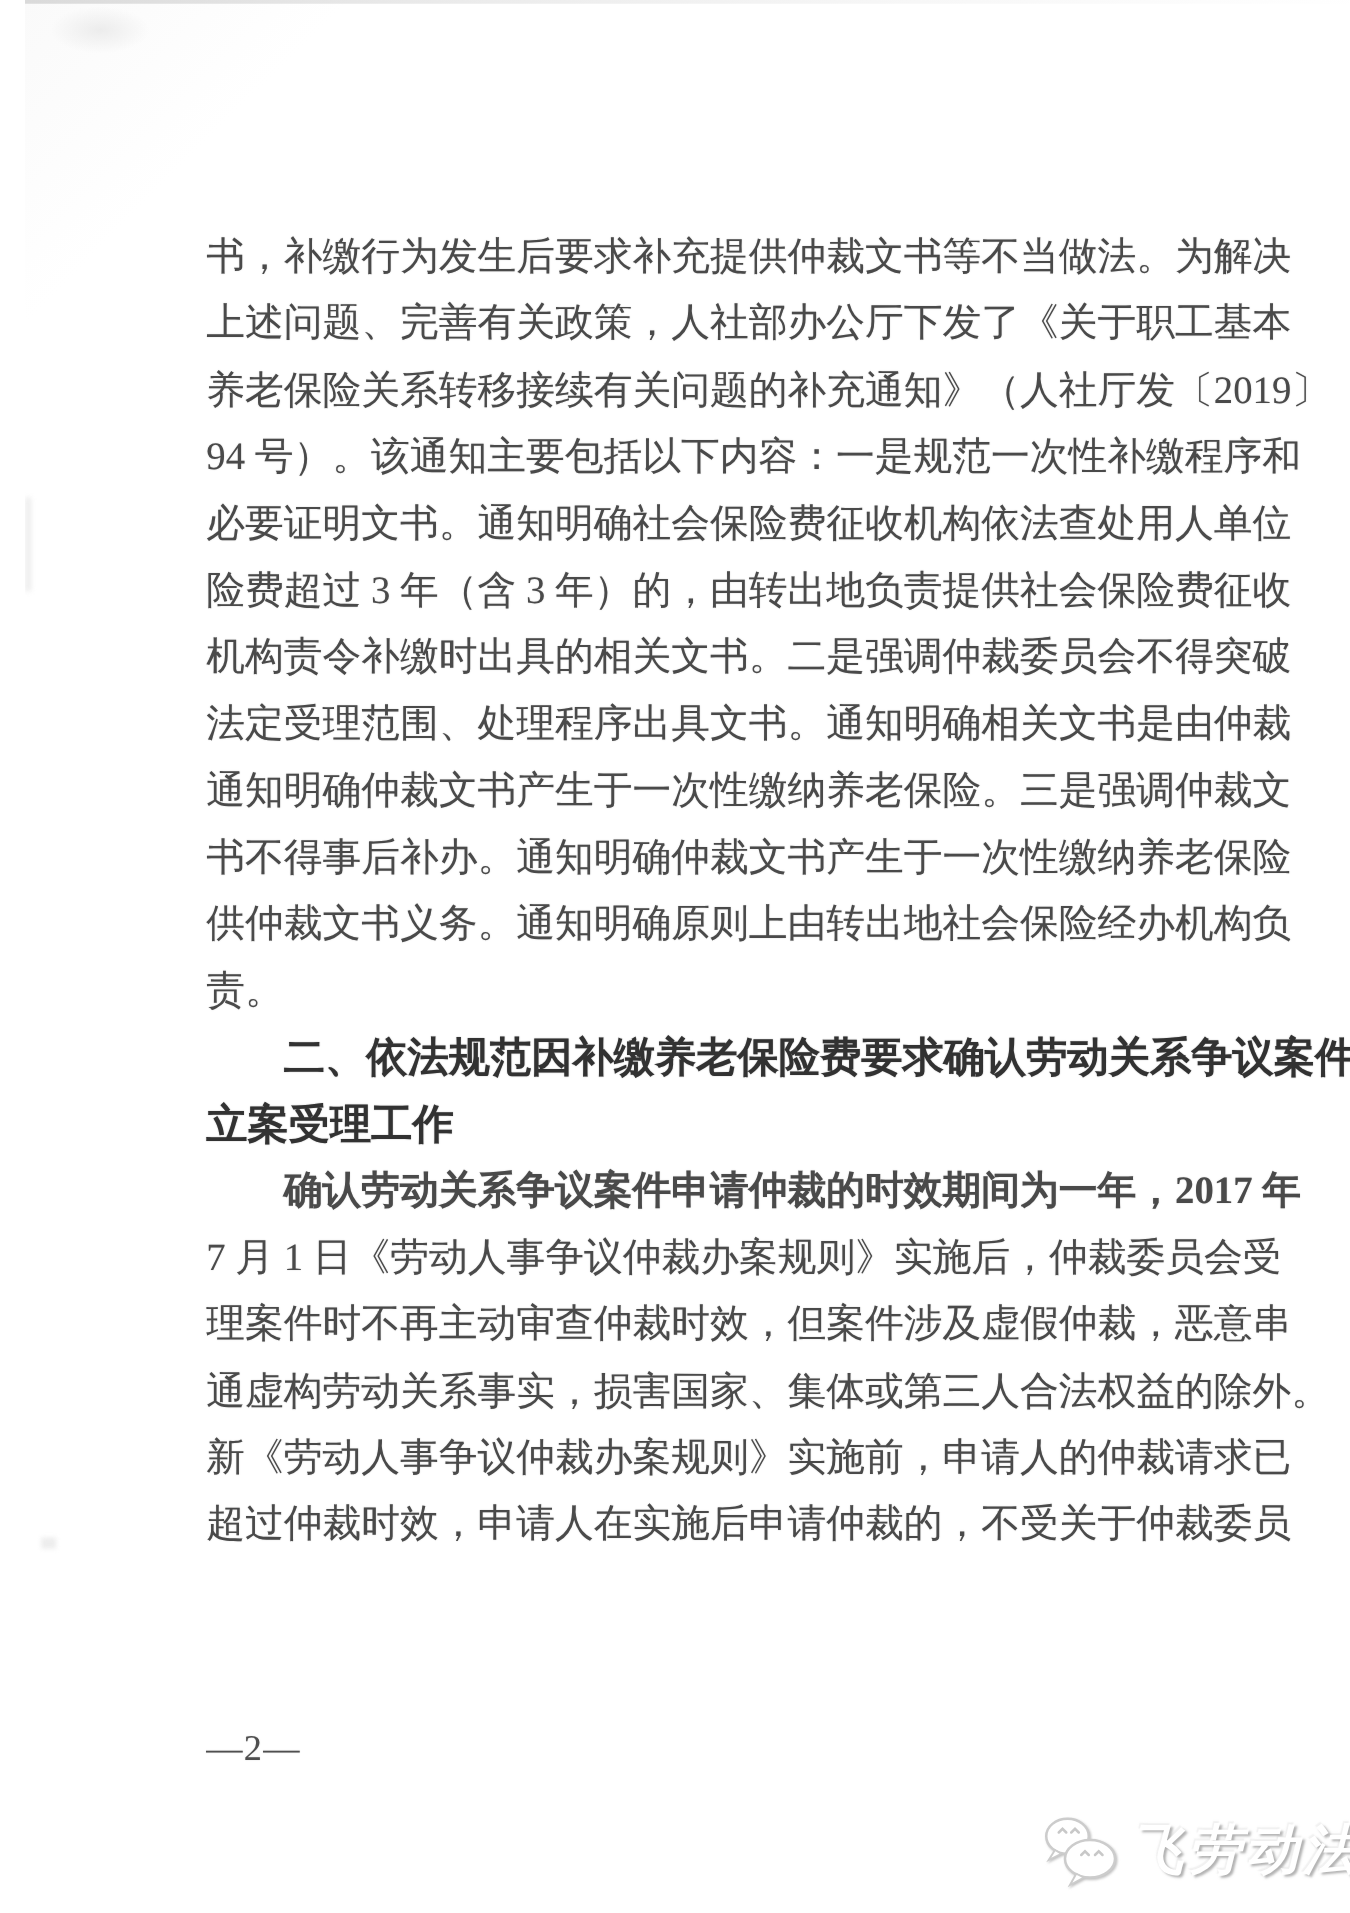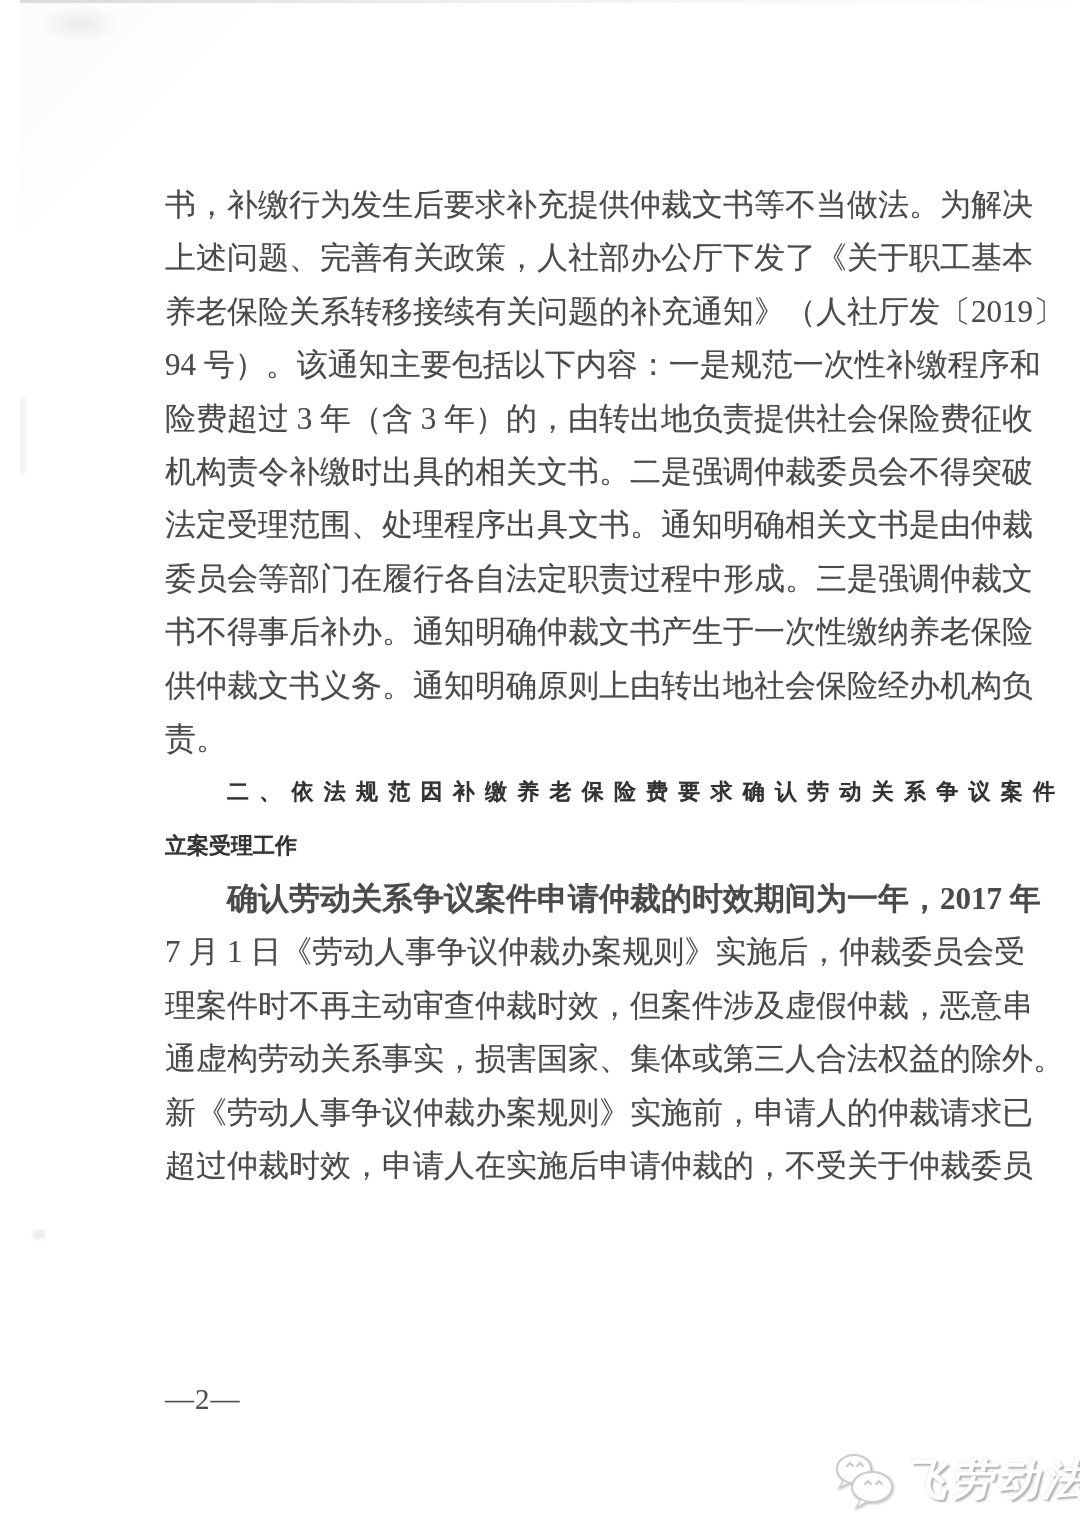--- a/index.html
+++ b/index.html
@@ -71,21 +71,21 @@
     text-align: left;
     text-align-last: left;
   }
   .line.indent {
     padding-left: 62px;
     font-weight: bold;
   }
   .line.heading {
     font-family: "Liberation Sans", "DejaVu Sans", sans-serif;
     font-weight: 700;
-    font-size: 22px;
+    font-size: 33px;
     color: #323232;
     text-shadow: 0 0 1px rgba(40,40,40,.45);
   }
   .line.wide {
     width: 890px;
   }
   .page-number {
     position: absolute;
     left: 145px;
     top: 1383px;
@@ -124,24 +124,25 @@
   <div class="scan-top"></div>
   <div class="scan-corner"></div>
   <div class="smudge-left"></div>
   <div class="smudge-dot"></div>
 
   <div class="doc-body">
       <div class="line">书，补缴行为发生后要求补充提供仲裁文书等不当做法。为解决</div>
       <div class="line">上述问题、完善有关政策，人社部办公厅下发了《关于职工基本</div>
       <div class="line">养老保险关系转移接续有关问题的补充通知》（人社厅发〔2019〕</div>
       <div class="line">94 号）。该通知主要包括以下内容：一是规范一次性补缴程序和</div>
+      <div class="line">必要证明文书。通知明确社会保险费征收机构依法查处用人单位</div>
       <div class="line">险费超过 3 年（含 3 年）的，由转出地负责提供社会保险费征收</div>
       <div class="line">机构责令补缴时出具的相关文书。二是强调仲裁委员会不得突破</div>
       <div class="line">法定受理范围、处理程序出具文书。通知明确相关文书是由仲裁</div>
-      <div class="line">委员会等部门在履行各自法定职责过程中形成。三是强调仲裁文</div>
+      <div class="line">通知明确仲裁文书产生于一次性缴纳养老保险。三是强调仲裁文</div>
       <div class="line">书不得事后补办。通知明确仲裁文书产生于一次性缴纳养老保险</div>
       <div class="line">供仲裁文书义务。通知明确原则上由转出地社会保险经办机构负</div>
       <div class="line nostretch">责。</div>
       <div class="line heading indent wide">二、依法规范因补缴养老保险费要求确认劳动关系争议案件</div>
       <div class="line heading nostretch">立案受理工作</div>
       <div class="line indent">确认劳动关系争议案件申请仲裁的时效期间为一年，2017 年</div>
       <div class="line">7 月 1 日《劳动人事争议仲裁办案规则》实施后，仲裁委员会受</div>
       <div class="line">理案件时不再主动审查仲裁时效，但案件涉及虚假仲裁，恶意串</div>
       <div class="line">通虚构劳动关系事实，损害国家、集体或第三人合法权益的除外。</div>
       <div class="line">新《劳动人事争议仲裁办案规则》实施前，申请人的仲裁请求已</div>

